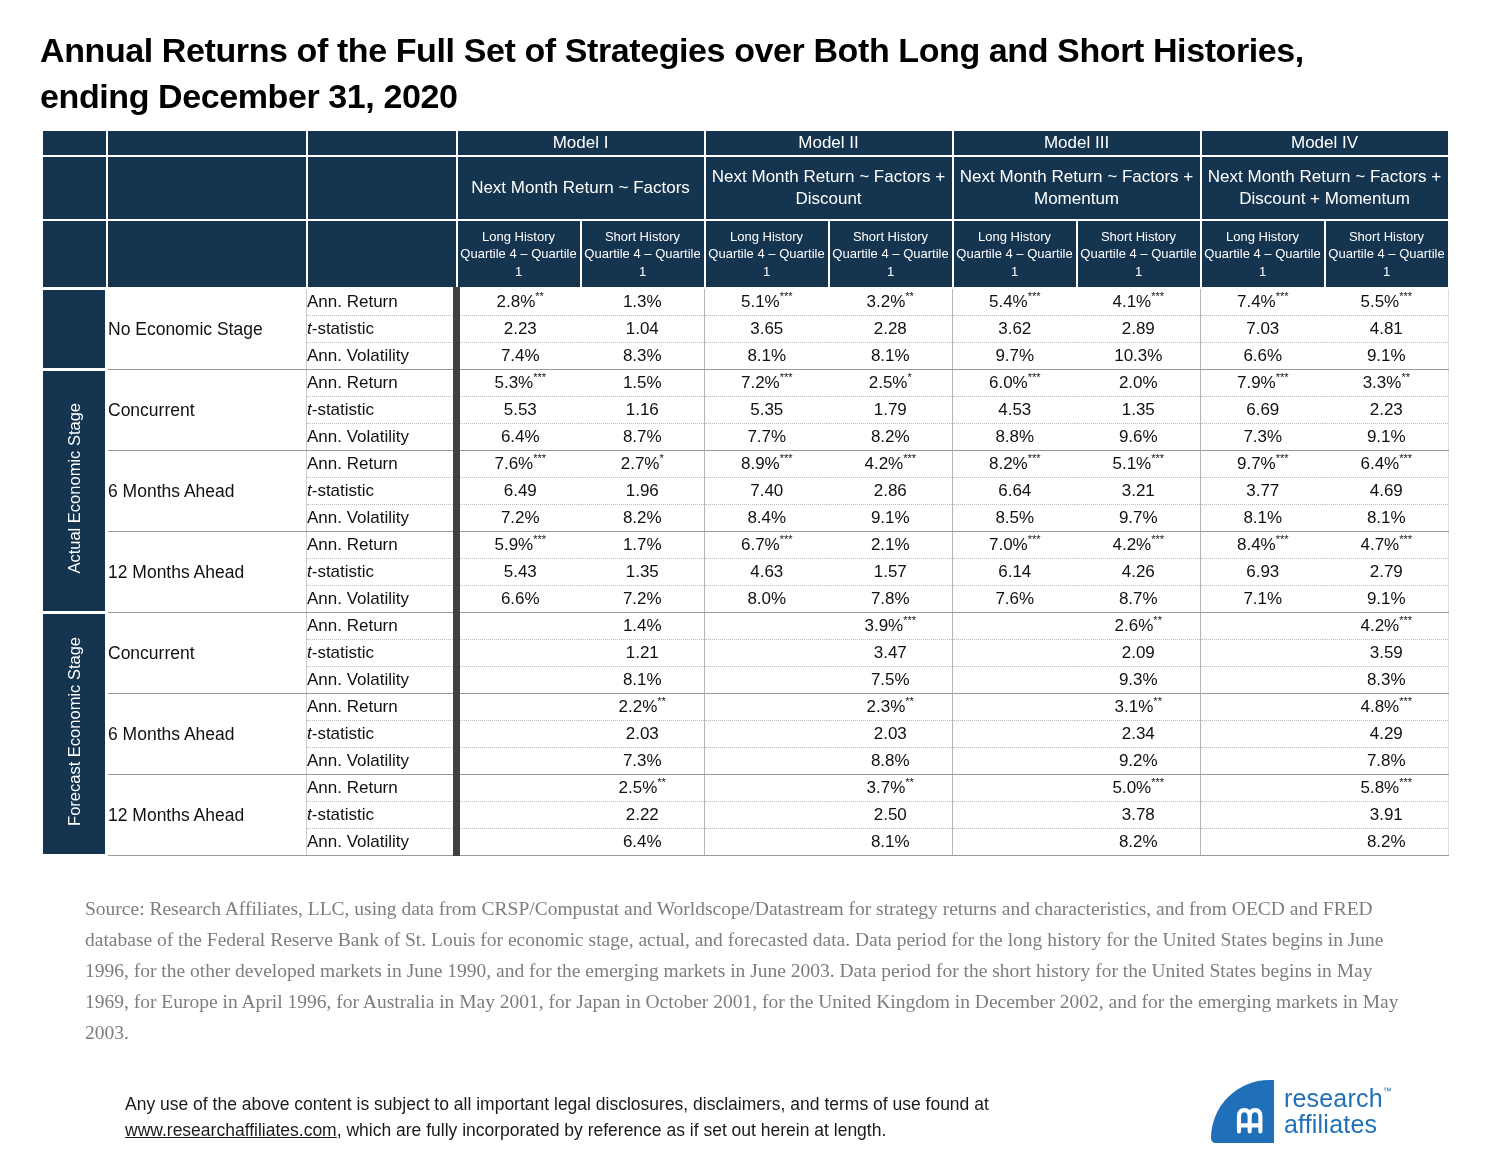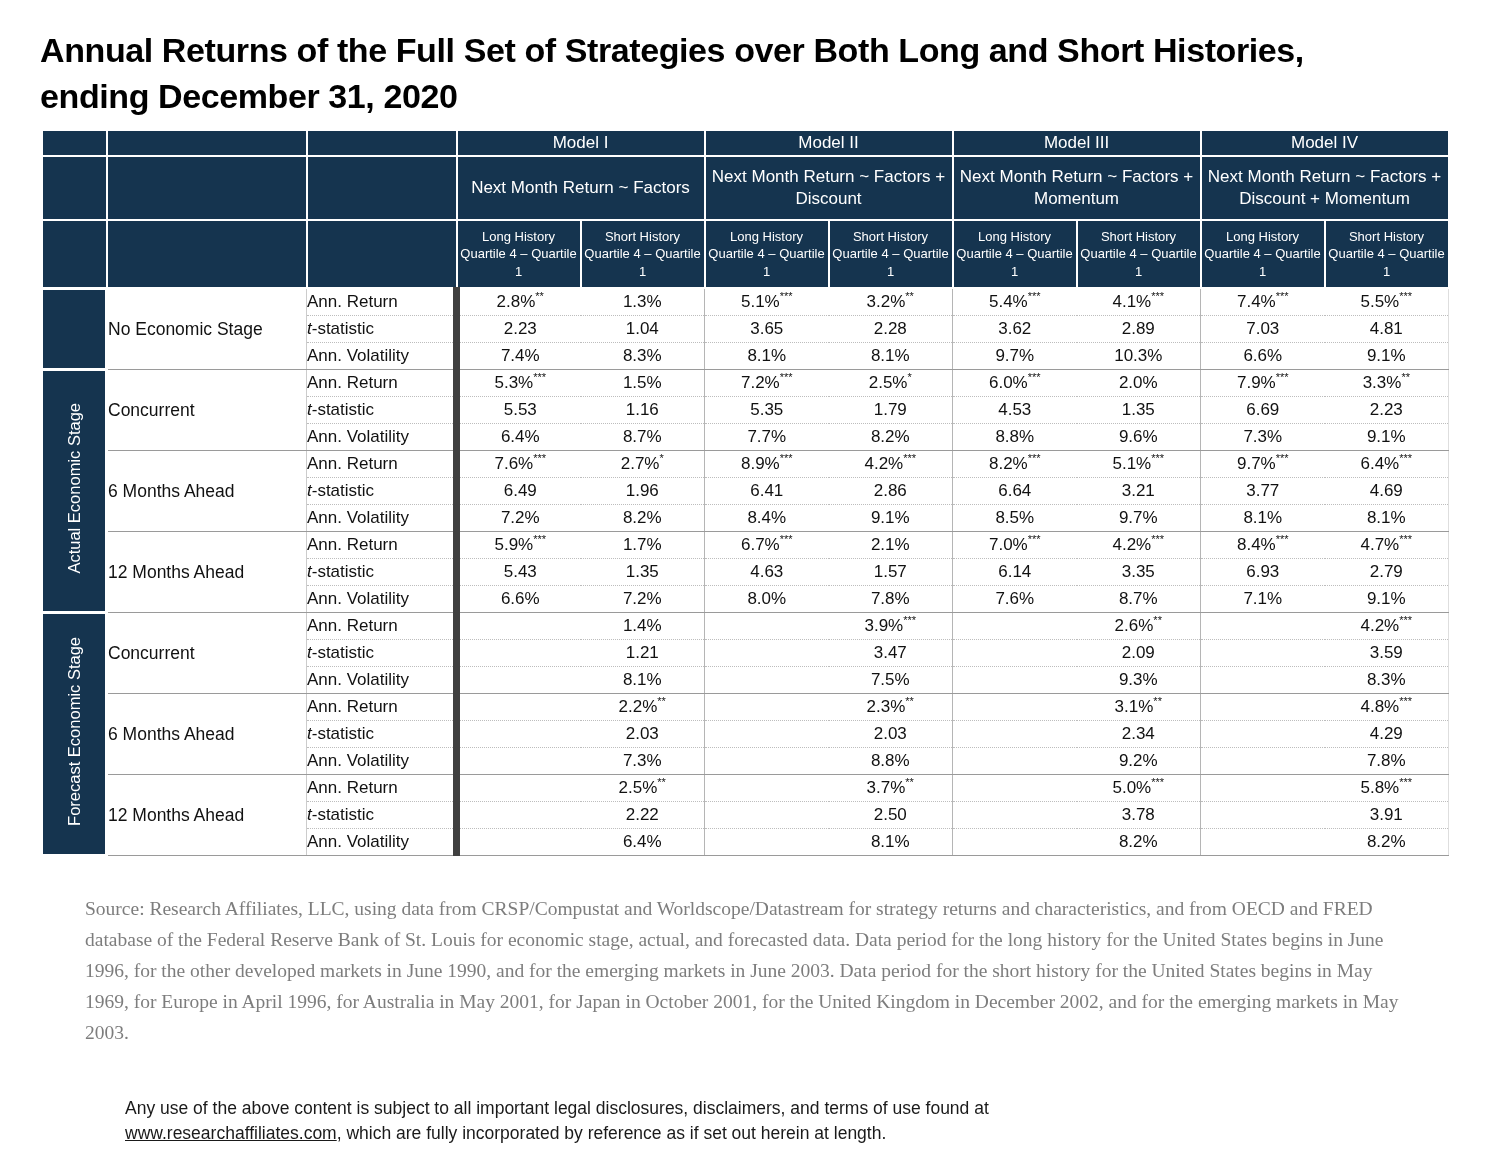--- a/index.html
+++ b/index.html
@@ -49,21 +49,21 @@
   td.data:last-child{border-right:1px solid #dedede;}
   tr.gend td.metric, tr.gend td.data{border-bottom:1px solid #9a9a9a;}
   td.data sup{font-size:11px;line-height:0;}
   
   .note{
     margin:36px 42px 0 45px;color:#7d7d7d;
     font-family:"Liberation Serif",serif;font-size:19.5px;line-height:31px;
   }
   .note p{margin:0;}
   
-  .footer{display:flex;align-items:flex-end;margin-top:48px;}
+  .footer{display:flex;align-items:flex-end;margin-top:38px;}
   .disclaimer{
     margin-left:85px;font-size:17.5px;line-height:1.45;color:#1a1a1a;max-width:990px;
   }
   .disclaimer a{color:#1a1a1a;text-decoration:underline;}
   .logo{margin-left:auto;margin-right:56px;display:flex;align-items:center;gap:10px;margin-top:-6px;}
   .logo-badge{
     width:63px;height:63px;background:#1F70B8;
     border-radius:100% 0 0 5px;
     display:flex;align-items:flex-end;justify-content:flex-end;
     padding:0 7px 9px 0;box-sizing:border-box;
@@ -205,21 +205,21 @@
           <td class="data">4.2%<sup>***</sup></td>
           <td class="data ms">8.2%<sup>***</sup></td>
           <td class="data">5.1%<sup>***</sup></td>
           <td class="data ms">9.7%<sup>***</sup></td>
           <td class="data">6.4%<sup>***</sup></td>
         </tr>
         <tr>
           <td class="metric"><i>t</i>-statistic</td>
           <td class="data ms">6.49</td>
           <td class="data">1.96</td>
-          <td class="data ms">6.41</td>
+          <td class="data ms">7.40</td>
           <td class="data">2.86</td>
           <td class="data ms">6.64</td>
           <td class="data">3.21</td>
           <td class="data ms">3.77</td>
           <td class="data">4.69</td>
         </tr>
         <tr class="gend">
           <td class="metric">Ann. Volatility</td>
           <td class="data ms">7.2%</td>
           <td class="data">8.2%</td>
@@ -242,21 +242,21 @@
           <td class="data ms">8.4%<sup>***</sup></td>
           <td class="data">4.7%<sup>***</sup></td>
         </tr>
         <tr>
           <td class="metric"><i>t</i>-statistic</td>
           <td class="data ms">5.43</td>
           <td class="data">1.35</td>
           <td class="data ms">4.63</td>
           <td class="data">1.57</td>
           <td class="data ms">6.14</td>
-          <td class="data">3.35</td>
+          <td class="data">4.26</td>
           <td class="data ms">6.93</td>
           <td class="data">2.79</td>
         </tr>
         <tr class="gend">
           <td class="metric">Ann. Volatility</td>
           <td class="data ms">6.6%</td>
           <td class="data">7.2%</td>
           <td class="data ms">8.0%</td>
           <td class="data">7.8%</td>
           <td class="data ms">7.6%</td>
@@ -371,15 +371,26 @@
   </table>
 
   <div class="note">
     <p>Source: Research Affiliates, LLC, using data from CRSP/Compustat and Worldscope/Datastream for strategy returns and characteristics, and from OECD and FRED database of the Federal Reserve Bank of St. Louis for economic stage, actual, and forecasted data. Data period for the long history for the United States begins in June 1996, for the other developed markets in June 1990, and for the emerging markets in June 2003. Data period for the short history for the United States begins in May 1969, for Europe in April 1996, for Australia in May 2001, for Japan in October 2001, for the United Kingdom in December 2002, and for the emerging markets in May 2003.</p>
   </div>
 
   <div class="footer">
     <div class="disclaimer"><span>Any use of the above content is subject to all important legal disclosures, disclaimers, and terms of use found at</span>
       <a href="#">www.researchaffiliates.com</a><span>, which are fully incorporated by reference as if set out herein at length.</span>
     </div>
+    <div class="logo">
+      <div class="logo-badge">
+        <svg viewBox="0 0 40 34" width="33" height="28" aria-hidden="true">
+          <path d="M6 31 V13 Q6 5 12.5 5 Q19 5 19 13 V31 M6 23.5 H19 M19 13 Q19 5 25.5 5 Q32 5 32 13 V31 M19 23.5 H32" stroke="#ffffff" stroke-width="5" fill="none" stroke-linecap="round"></path>
+        </svg>
+      </div>
+      <div class="logo-text">
+        <div><span>research</span><span class="tm">™</span></div>
+        <div>affiliates</div>
+      </div>
+    </div>
   </div>
 
 </div>
 
 </body></html>

